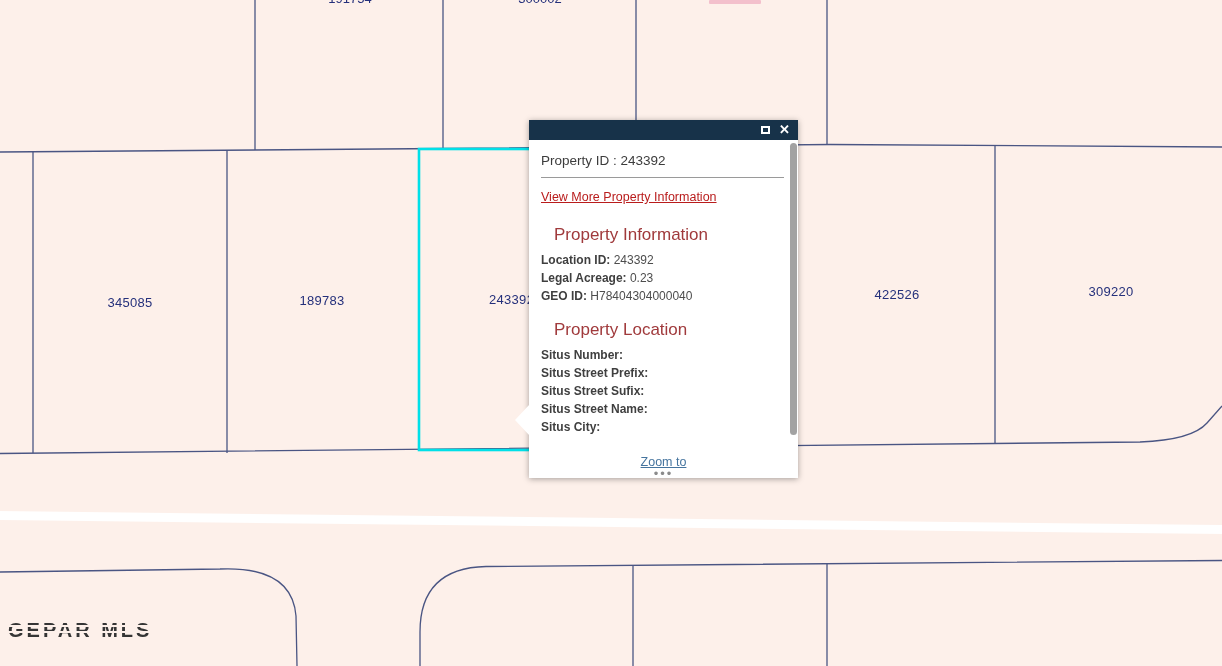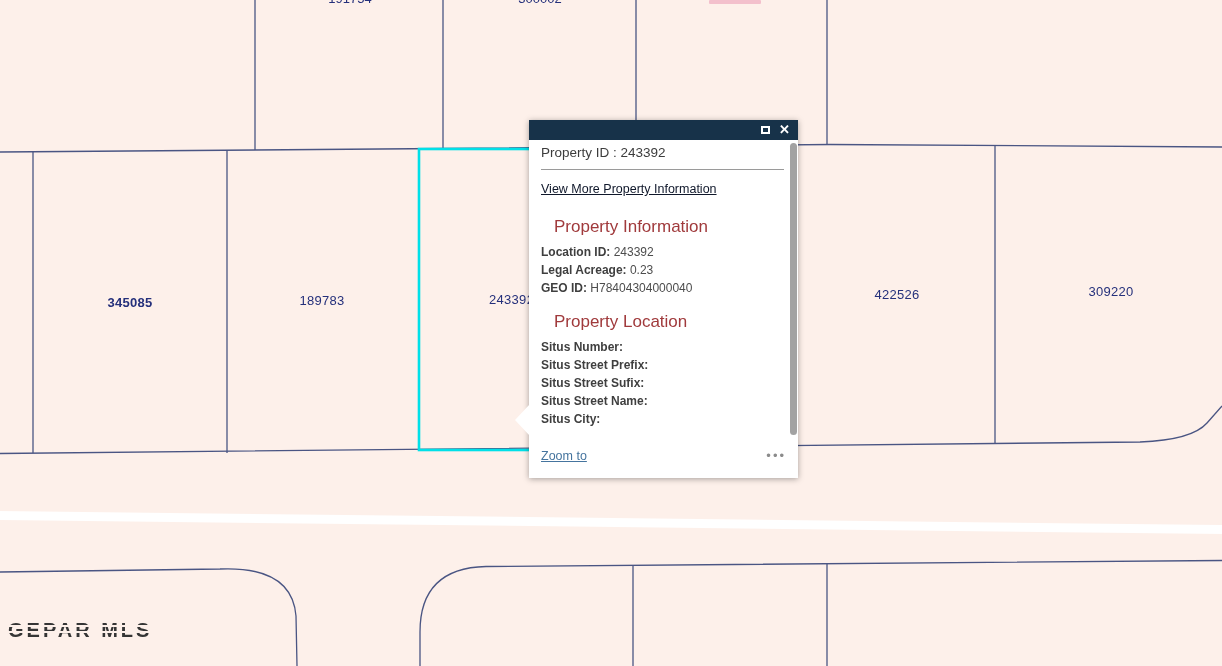--- a/index.html
+++ b/index.html
@@ -42,31 +42,31 @@
   }
   .popup-header{
     height:20px; background:#173249; display:flex; align-items:center;
     justify-content:flex-end; gap:9px; padding:0 8px;
   }
   .win-icon{color:#fff; font-size:12px; line-height:12px; cursor:pointer;}
   .max-icon{width:9px; height:8px; border:2px solid #fff; box-sizing:border-box;}
   .close-icon{font-weight:bold; font-size:13px;}
   .popup-content{
     position:absolute; left:0; top:20px; right:0; bottom:23px;
-    overflow:hidden; padding:5px 14px 0 12px; box-sizing:border-box;
+    overflow:hidden; padding:13px 14px 0 12px; box-sizing:border-box;
   }
   .popup-title{font-size:13.5px; color:#3c3c3c; margin:0 0 9px 0; font-weight:400;}
   .popup-sep{border:none; border-top:1px solid #9a9a9a; margin:0 0 9px 0;}
-  .view-link{display:inline-block; font-size:12.5px; color:#0f172a; text-decoration:underline; margin-bottom:6px;}
+  .view-link{display:inline-block; font-size:12.5px; color:#b91c1c; text-decoration:underline; margin-bottom:6px;}
   .sec-heading{font-size:17px; font-weight:400; color:#a03a3c; margin:15px 0 6px 13px;}
   .field{font-size:12px; line-height:18px; color:#4d4d4d;}
   .field b{color:#3f3f3f;}
   .popup-footer{
-    position:absolute; left:0; right:0; bottom:11px; height:23px; background:#fff;
-    display:flex; align-items:center; justify-content:space-between; padding:0 12px;
+    position:absolute; left:0; right:0; bottom:0; height:23px; background:#fff;
+    display:flex; align-items:center; justify-content:space-between; padding:0 12px;flex-direction:column;
   }
   .zoomto-link{font-size:12.5px; color:#45749e; text-decoration:underline;}
   .dots{color:#8b8b8b; font-size:13px; letter-spacing:2px; line-height:10px; cursor:pointer;}
   .scrollbar-track{
     position:absolute; right:1px; top:22px; width:8px; bottom:25px; background:#fff; z-index:11;
   }
   .scrollbar-thumb{
     position:absolute; right:0; top:1px; width:7px; height:292px;
     background:#a2a2a2; border-radius:4px;
   }
@@ -97,21 +97,21 @@
       <path d="M420,666 L420,632 Q420,568 486,566.5 L1222,560.5"></path>
       <path d="M633,566 V666"></path>
       <path d="M827,564 V666"></path>
     </g>
 
     <polygon points="0,511 1222,525 1222,534 0,520" fill="#ffffff" opacity="0.96"></polygon>
 
     <rect x="419" y="149" width="140" height="301" fill="none" stroke="#00e0e8" stroke-width="2.6"></rect>
   </svg>
 
-  <div class="parcel-label" style="left:130px; top:295px;font-weight:bold;">345085</div>
+  <div class="parcel-label" style="left:130px; top:295px;">345085</div>
   <div class="parcel-label" style="left:322px; top:293px;">189783</div>
   <div class="parcel-label no-center" style="left:489px; top:292px;">243392</div>
   <div class="parcel-label" style="left:897px; top:287px;">422526</div>
   <div class="parcel-label" style="left:1111px; top:284px;">309220</div>
 
   <div class="top-clip-label" style="left:350px;">191754</div>
   <div class="top-clip-label" style="left:540px;">300002</div>
   <div class="pink-blob" style="left:709px;"></div>
 
   <div class="watermark">

